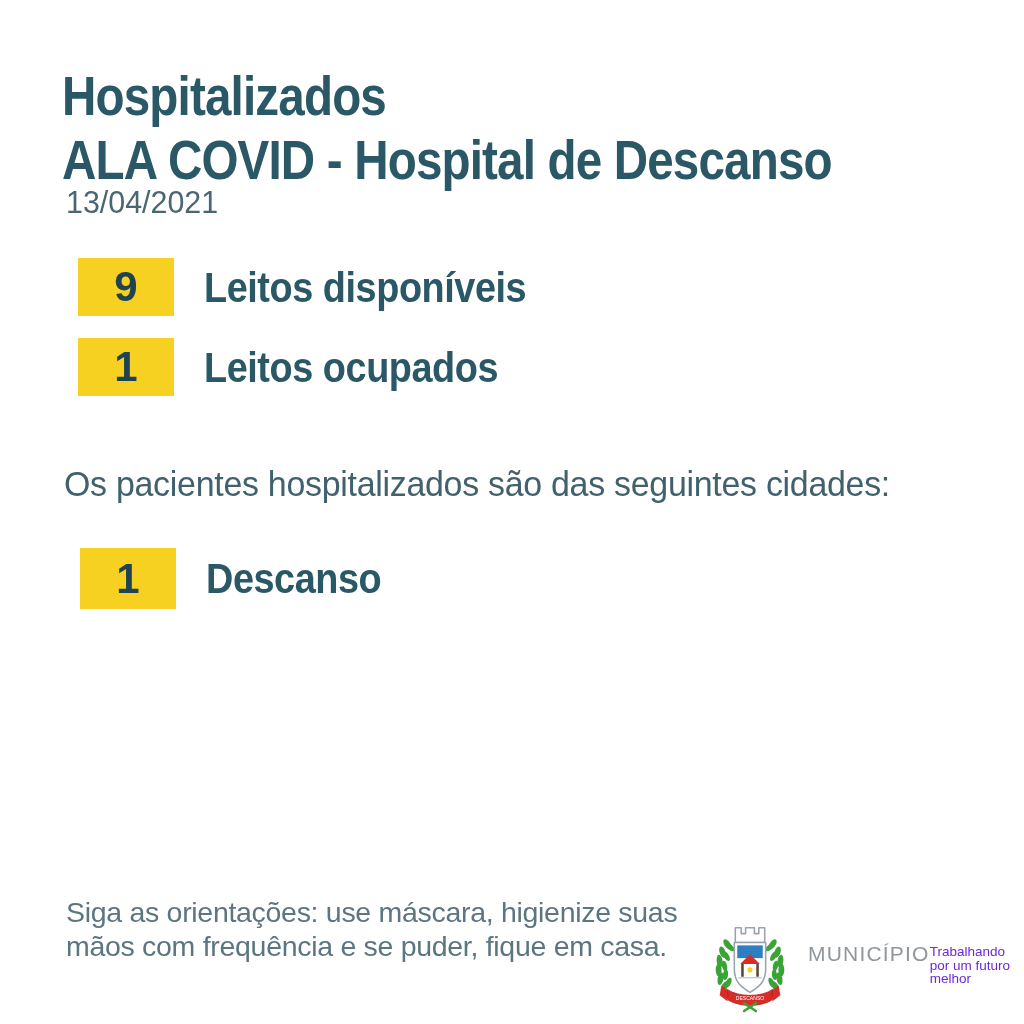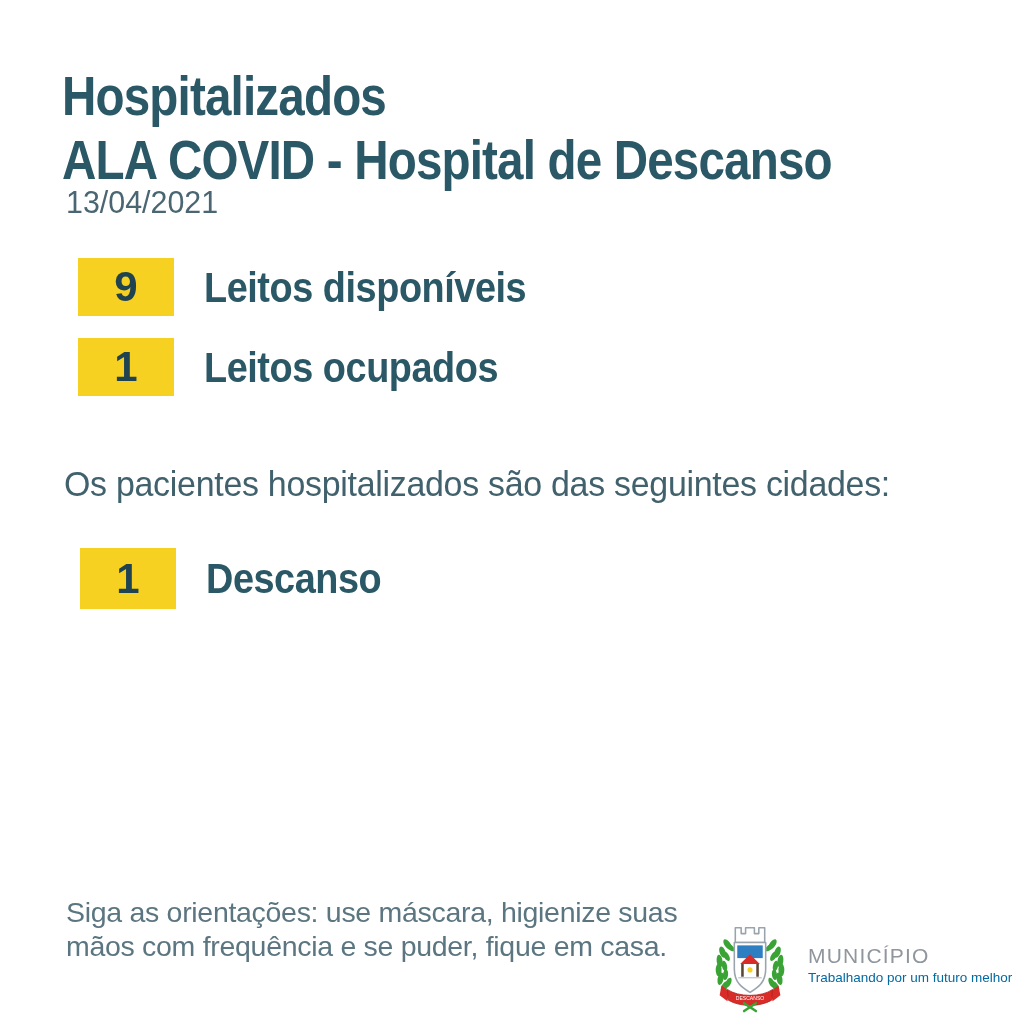--- a/index.html
+++ b/index.html
@@ -36,24 +36,24 @@
   .cities-intro{
     position:absolute;left:64px;top:466px;color:#41616d;font-size:35px;line-height:1;
     white-space:nowrap;letter-spacing:-0.3px;transform:scaleX(0.97);transform-origin:left top;
   }
   .guidance{
     position:absolute;left:66px;top:895px;width:640px;color:#5c7681;
     font-size:28.5px;line-height:1.2;letter-spacing:-0.3px;
   }
   .logo{position:absolute;left:701px;top:915px;display:flex;align-items:center;gap:9px;}
   .crest{width:98px;height:98px;flex:0 0 auto;}
-  .logo-text{display:flex;flex-direction:column;justify-content:center;}
+  .logo-text{display:flex;justify-content:center;}
   .org1{font-size:21px;color:#8f969d;letter-spacing:1.2px;line-height:1.15;}
   .org2{font-size:25px;font-weight:bold;color:#202b39;letter-spacing:0.4px;line-height:1.15;}
-  .tagline{font-size:13.5px;color:#0369a1;margin-top:3px;line-height:1;}
+  .tagline{font-size:13.5px;color:#6d28d9;margin-top:3px;line-height:1;}
 </style>
 </head>
 <body>
 
 <div class="canvas">
 
   <div class="title-line l1">Hospitalizados</div>
   <div class="title-line l2">ALA COVID - Hospital de Descanso</div>
   <div class="report-date">13/04/2021</div>
 

